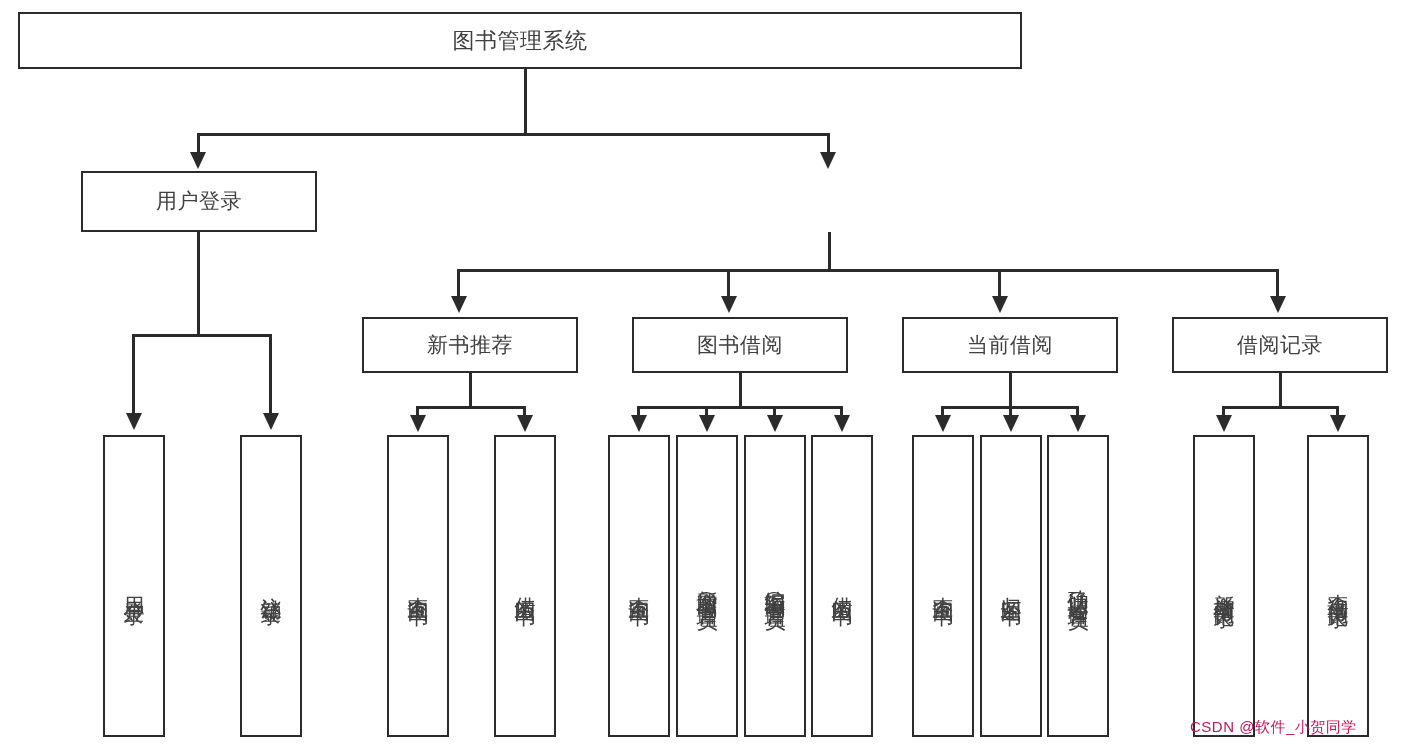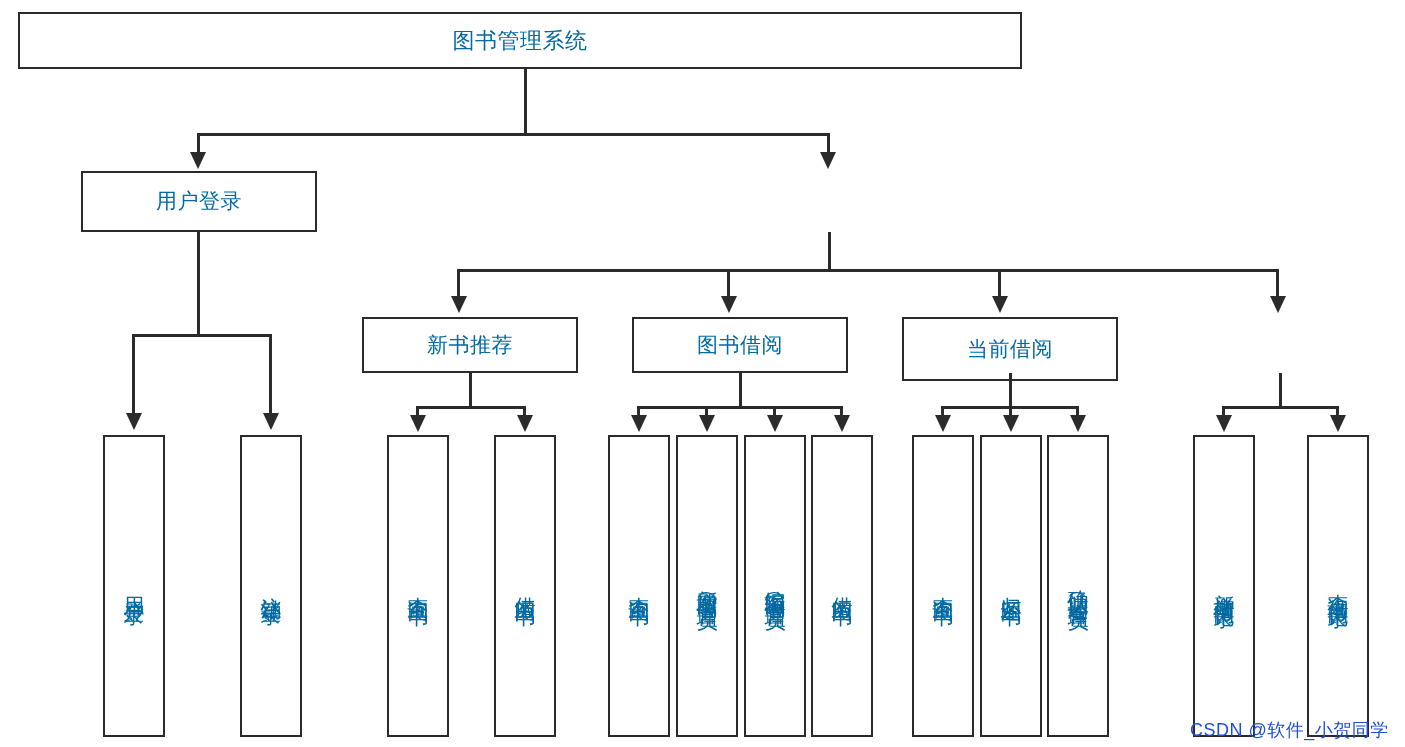--- a/index.html
+++ b/index.html
@@ -17,21 +17,21 @@
   }
   
   .node{
     position:absolute;
     box-sizing:border-box;
     border:2px solid #2b2b2b;
     background:#ffffff;
     display:flex;
     align-items:center;
     justify-content:center;
-    color:#0369a1;
+    color:#404040;
   }
   .node .label{
     display:block;
     text-align:center;
     line-height:1.18;
     letter-spacing:0.5px;
   }
   .node.root .label{ font-size:22px; }
   .node.lvl1 .label{ font-size:21px; }
   .node.lvl2 .label{ font-size:21px; }
@@ -66,22 +66,22 @@
   .arrow{
     position:absolute;
     width:0;height:0;
     border-left:8px solid transparent;
     border-right:8px solid transparent;
     border-top:17px solid #2b2b2b;
   }
   
   .watermark{
     position:absolute;
-    color:#1d4ed8;
-    font-size:18px;
+    color:#be185d;
+    font-size:15px;
     white-space:nowrap;
     letter-spacing:0.5px;
     pointer-events:none;
     text-align:right;
   }
 </style>
 </head>
 <body>
 
 <div id="canvas">
@@ -122,22 +122,25 @@
   <div class="arrow" style="left:992px;top:296px;"></div>
   <div class="vline" style="left:1276px;top:269px;width:3px;height:30px;"></div>
   <div class="arrow" style="left:1270px;top:296px;"></div>
 
   <div class="node lvl2" style="left:632px;top:317px;width:216px;height:56px;">
     <span class="label">图书借阅</span>
   </div>
   <div class="node lvl2" style="left:362px;top:317px;width:216px;height:56px;">
     <span class="label">新书推荐</span>
   </div>
-  <div class="node lvl2" style="left:902px;top:317px;width:216px;height:64px;">
+  <div class="node lvl2" style="left:902px;top:317px;width:216px;height:56px;">
     <span class="label">当前借阅</span>
+  </div>
+  <div class="node lvl2" style="left:1172px;top:317px;width:216px;height:56px;">
+    <span class="label">借阅记录</span>
   </div>
 
   <div class="vline" style="left:469px;top:373px;width:3px;height:36px;"></div>
   <div class="hline" style="left:416px;top:406px;width:110px;height:3px;"></div>
   <div class="vline" style="left:416px;top:406px;width:3px;height:12px;"></div>
   <div class="arrow" style="left:410px;top:415px;"></div>
   <div class="vline" style="left:523px;top:406px;width:3px;height:12px;"></div>
   <div class="arrow" style="left:517px;top:415px;"></div>
 
   <div class="vline" style="left:739px;top:373px;width:3px;height:36px;"></div>

